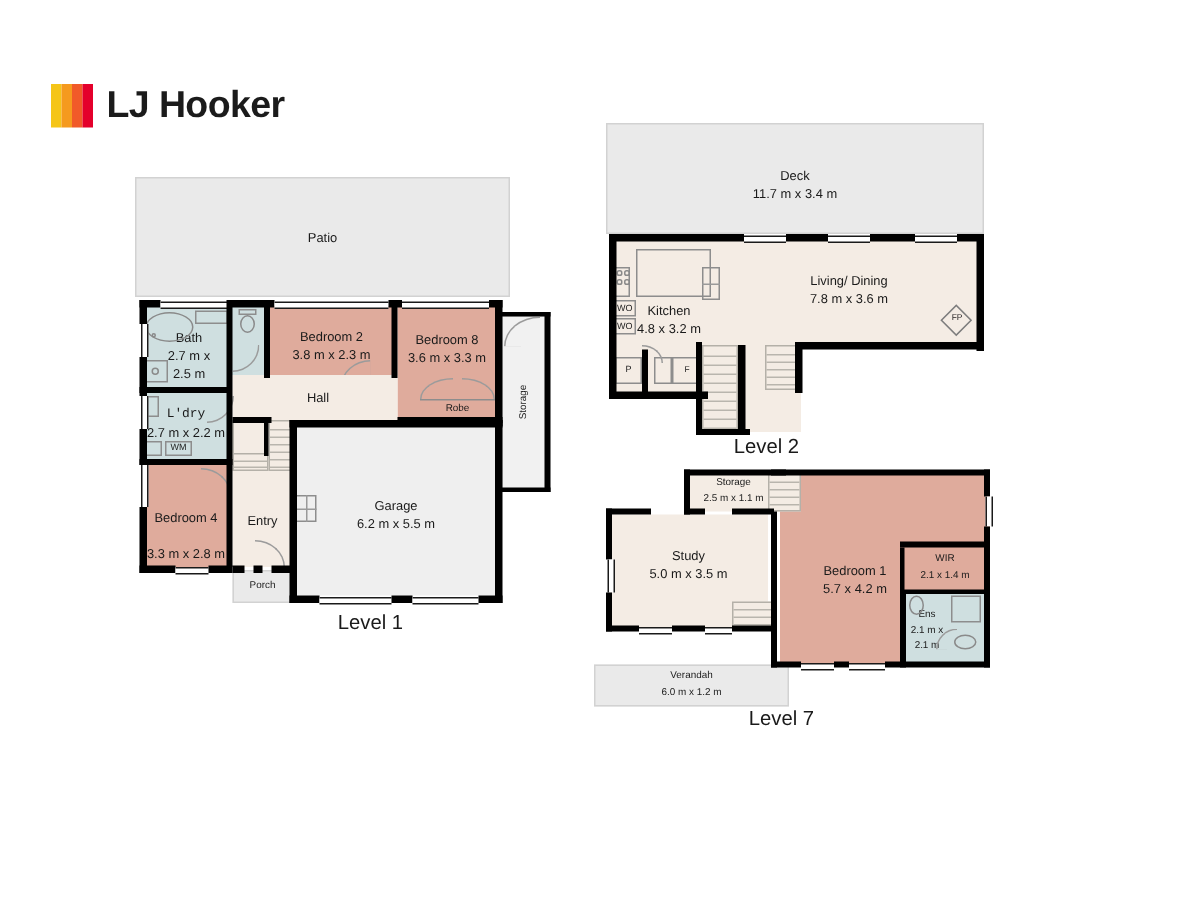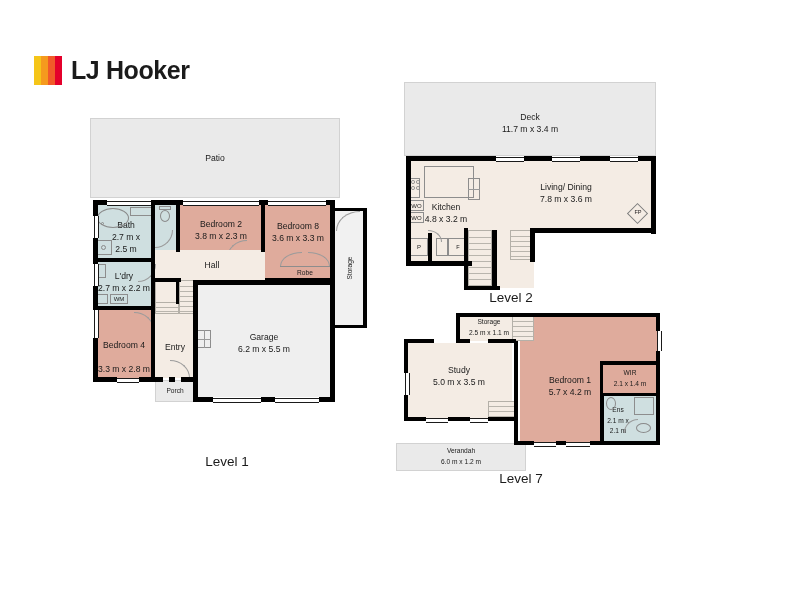--- a/index.html
+++ b/index.html
@@ -105,21 +105,21 @@
     <div class="doorTR" style="left:226px;top:140px;width:22px;height:14px;"></div>
 
     <div class="room" style="left:73px;top:138px;width:110px;height:30px;background:#f4ece4;"></div>
     <div class="label" style="left:100px;top:148px;width:60px;">Hall</div>
 
     <div class="room" style="left:252px;top:98px;width:32px;height:118px;background:#f1f1f1;border:1px solid #d6d6d6;"></div>
     <div class="label sm vert" style="left:244px;top:152px;width:48px;">Storage</div>
     <div class="doorTL" style="left:254px;top:99px;width:24px;height:20px;"></div>
 
     <div class="room" style="left:12px;top:150px;width:60px;height:44px;background:#cfdfe0;"></div>
-    <div class="label" style="left:14px;top:159px;width:56px;">L'dry</div>
+    <div class="label" style="left:14px;top:159px;width:56px;font-family:Liberation Mono, monospace;">L'dry</div>
     <div class="label" style="left:6px;top:171px;width:72px;">2.7 m x 2.2 m</div>
     <div class="boxlabel" style="left:28px;top:182px;width:18px;height:10px;">
       <span>WM</span>
     </div>
     <div class="boxlabel" style="left:14px;top:182px;width:12px;height:10px;"></div>
     <div class="fixture" style="left:14px;top:152px;width:10px;height:14px;"></div>
     <div class="doorR" style="left:56px;top:152px;width:18px;height:18px;"></div>
 
     <div class="room" style="left:73px;top:168px;width:24px;height:22px;background:#f4ece4;border:1px solid #9e9a93;"></div>
     <div class="label xs" style="left:71px;top:175px;width:28px;">Cup'd</div>
@@ -200,21 +200,21 @@
     <div class="wall" style="left:248px;top:88px;width:5px;height:84px;"></div>
     <div class="wall" style="left:183px;top:166px;width:70px;height:4px;"></div>
     <div class="wall" style="left:73px;top:166px;width:26px;height:4px;"></div>
     <div class="wall" style="left:69px;top:198px;width:4px;height:68px;"></div>
     <div class="wall" style="left:94px;top:168px;width:3px;height:24px;"></div>
 
     <div class="wall" style="left:281px;top:96px;width:4px;height:120px;"></div>
     <div class="wall" style="left:252px;top:96px;width:33px;height:3px;"></div>
     <div class="wall" style="left:252px;top:213px;width:33px;height:3px;"></div>
 
-    <div class="levelcap" style="left:80px;top:295px;width:130px;margin-top:47px;">Level 1</div>
+    <div class="levelcap" style="left:100px;top:295px;width:130px;">Level 1</div>
   </div>
 
   <div class="plan" style="left:396px;top:78px;width:280px;height:230px;">
 
     <div class="room" style="left:8px;top:4px;width:252px;height:74px;background:#eaeaea;border:1px solid #d2d2d2;"></div>
     <div class="label" style="left:94px;top:34px;width:80px;">Deck</div>
     <div class="label" style="left:94px;top:46px;width:80px;">11.7 m x 3.4 m</div>
 
     <div class="room" style="left:12px;top:82px;width:246px;height:70px;background:#f4ece4;"></div>
     <div class="room" style="left:12px;top:82px;width:56px;height:86px;background:#f4ece4;"></div>

